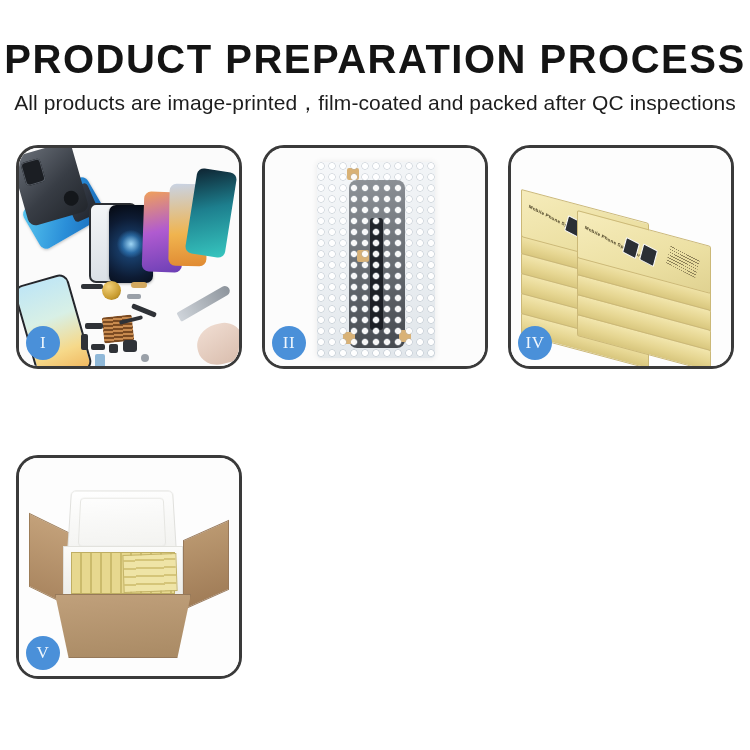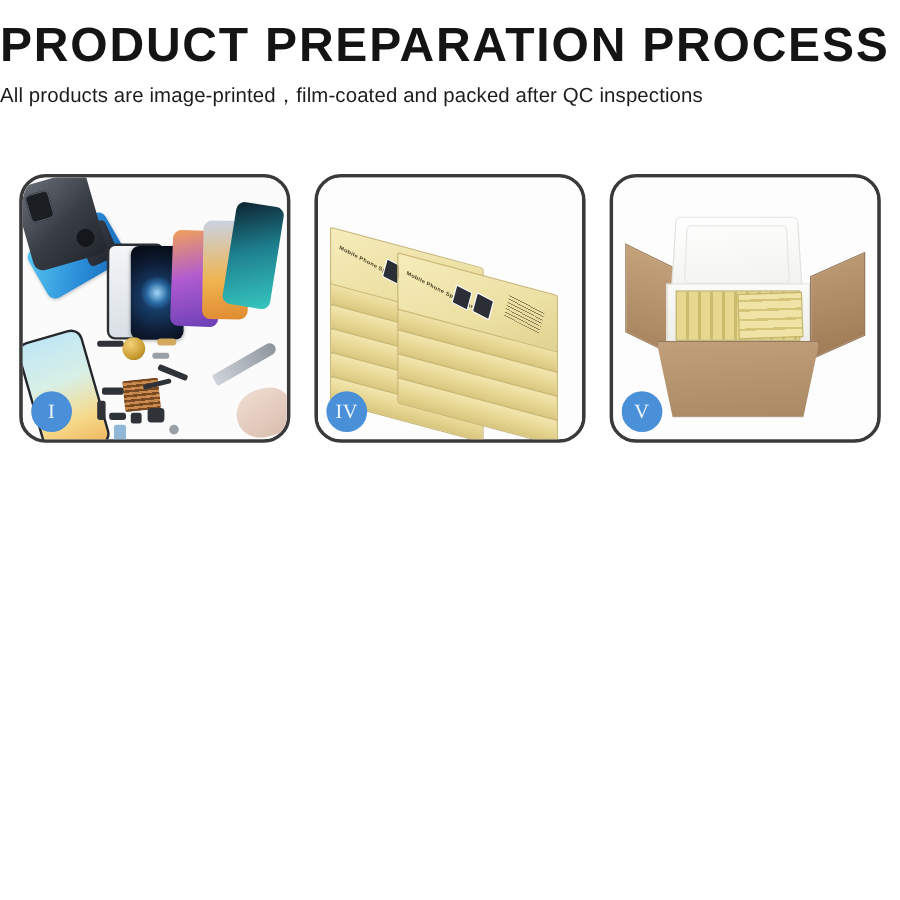--- a/index.html
+++ b/index.html
@@ -10,34 +10,34 @@
     width: 750px;
     height: 750px;
     background: #ffffff;
     font-family: "Liberation Sans", sans-serif;
     overflow: hidden;
     position: relative;
   }
 
   
   #header {
-    padding-top: 17px;
-    text-align: left;
+    padding-top: 38px;
+    text-align: center;
   }
   #page-title {
     font-size: 40px;
     font-weight: 700;
     letter-spacing: 1.5px;
     color: #141414;
     line-height: 1.05;
     margin: 0;
     font-family: "Liberation Sans", sans-serif;
   }
   #page-subtitle {
-    font-size: 17px;
+    font-size: 21px;
     color: #1d1d1d;
     margin: 9px 0 0 0;
     letter-spacing: 0.1px;
     font-family: "Liberation Sans", sans-serif;
   }
 
   
   #steps-grid {
     position: absolute;
     left: 16px;
@@ -359,20 +359,35 @@
       <div class="prt blue" style="left:76px;top:206px;width:10px;height:14px;border-radius:2px;"></div>
       <div class="prt" style="left:112px;top:160px;width:26px;height:5px;transform:rotate(22deg);"></div>
       <div class="prt" style="left:100px;top:170px;width:24px;height:4px;transform:rotate(-14deg);"></div>
       <div class="prt lt" style="left:122px;top:206px;width:8px;height:8px;border-radius:50%;"></div>
       <div class="tweezers"></div>
       <div class="hand"></div>
     </div>
     <div class="step-badge">I</div>
   </div>
 
+  <div class="step-panel">
+    <div class="panel-art">
+      <div class="p2-bg"></div>
+      <div class="bubble-bag">
+        <div class="inner-part"></div>
+        <div class="inner-flex"></div>
+        <div class="tape" style="left:30px;top:6px;"></div>
+        <div class="tape" style="left:40px;top:88px;"></div>
+        <div class="tape" style="left:26px;top:170px;"></div>
+        <div class="tape" style="left:82px;top:168px;"></div>
+        <div class="bubble-tex"></div>
+      </div>
+    </div>
+    <div class="step-badge">II</div>
+  </div>
 
 
   <div class="step-panel">
     <div class="panel-art">
       <div class="p4-bg"></div>
       <div class="stack-wrap">
         <div class="sbox" style="left:6px;top:84px;width:126px;height:20px;transform:skewY(15deg);"></div>
         <div class="sbox" style="left:6px;top:104px;width:126px;height:20px;transform:skewY(15deg);"></div>
         <div class="sbox" style="left:6px;top:124px;width:126px;height:20px;transform:skewY(15deg);"></div>
         <div class="sbox" style="left:6px;top:144px;width:126px;height:20px;transform:skewY(15deg);"></div>

